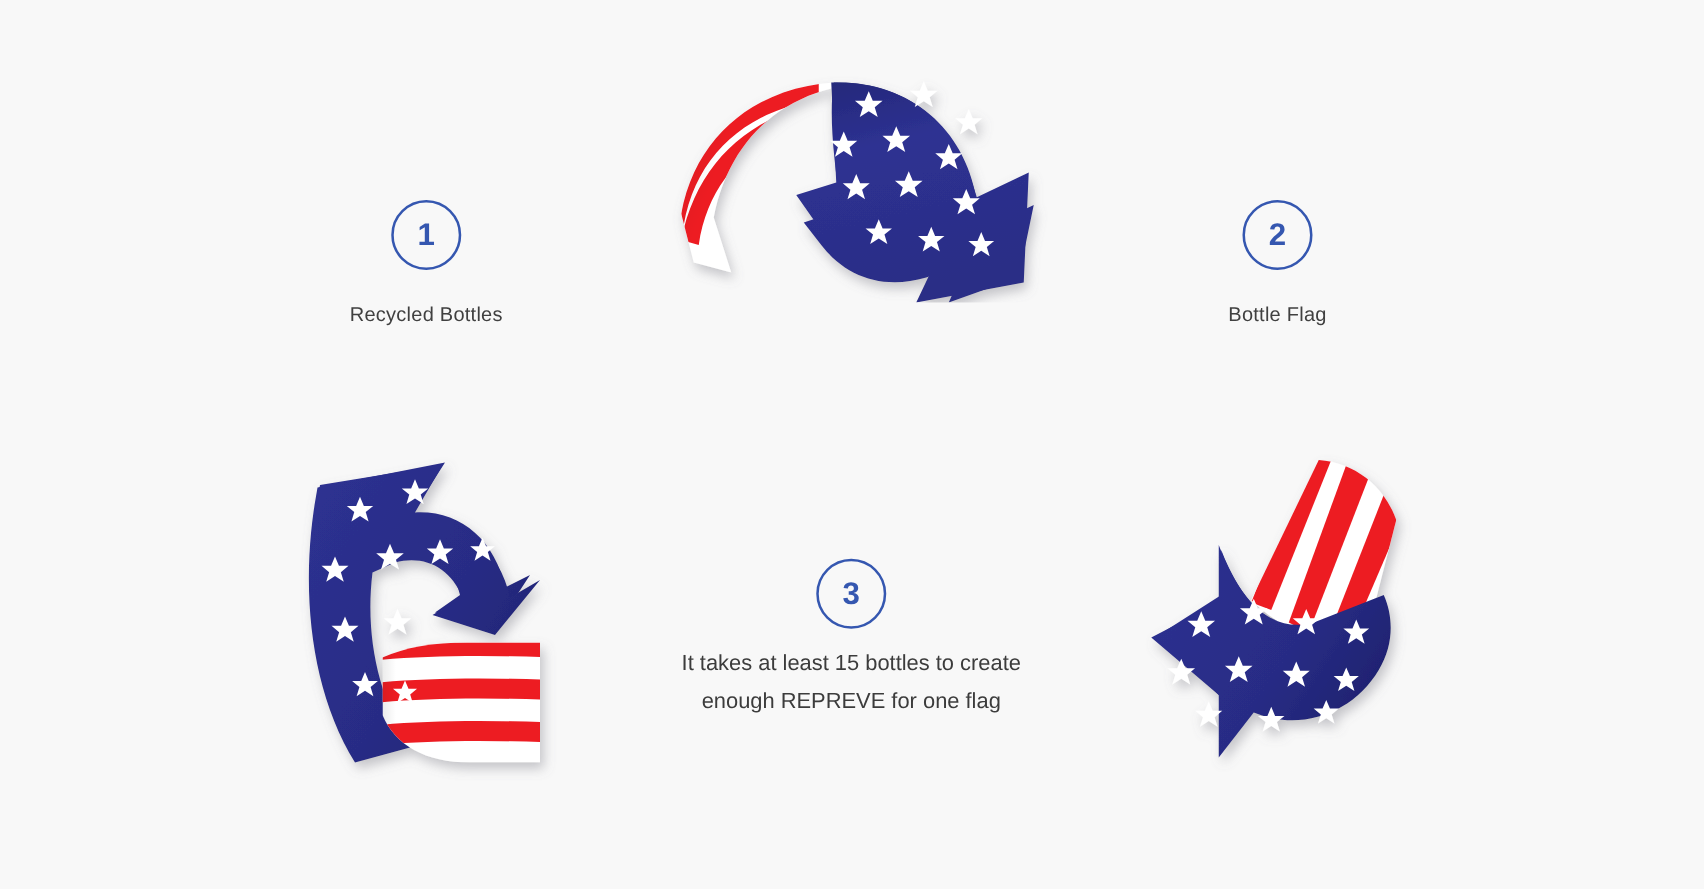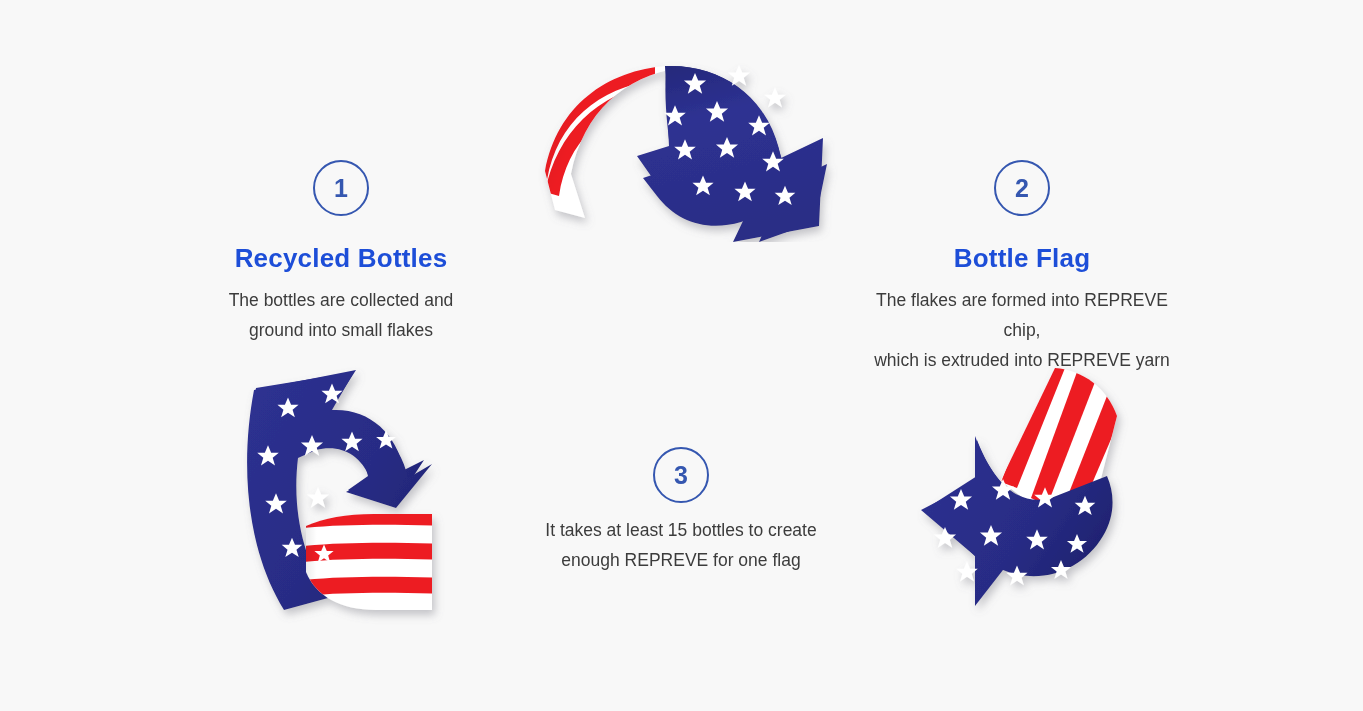--- a/index.html
+++ b/index.html
@@ -38,23 +38,23 @@
   }
   .step-badge span {
     font-size: 25px;
     font-weight: bold;
     color: #3557b0;
     line-height: 1;
     font-family: "Liberation Sans", sans-serif;
   }
   .step-title {
     margin-top: 28px;
-    font-size: 26px;
-    font-weight: bold;
-    color: #1d4ed8;
+    font-size: 16px;
+    font-weight: normal;
+    color: #404040;
     letter-spacing: .2px;
     line-height: 1.1;
   }
   .step-desc {
     margin-top: 12px;
     font-size: 17.5px;
     color: #3c3c3c;
     line-height: 1.72;
     white-space: pre-line;
   }
@@ -318,31 +318,27 @@
         </g>
       </g>
     </svg>
   </div>
 
   <div class="step" id="step-1">
     <div class="step-badge">
       <span>1</span>
     </div>
     <div class="step-title">Recycled Bottles</div>
-    <div class="step-desc">The bottles are collected and
-ground into small flakes</div>
   </div>
 
   <div class="step" id="step-2">
     <div class="step-badge">
       <span>2</span>
     </div>
     <div class="step-title">Bottle Flag</div>
-    <div class="step-desc">The flakes are formed into REPREVE chip,
-which is extruded into REPREVE yarn</div>
   </div>
 
   <div class="step" id="step-3">
     <div class="step-badge">
       <span>3</span>
     </div>
     <div class="step-desc">It takes at least 15 bottles to create
 enough REPREVE for one flag</div>
   </div>
 

